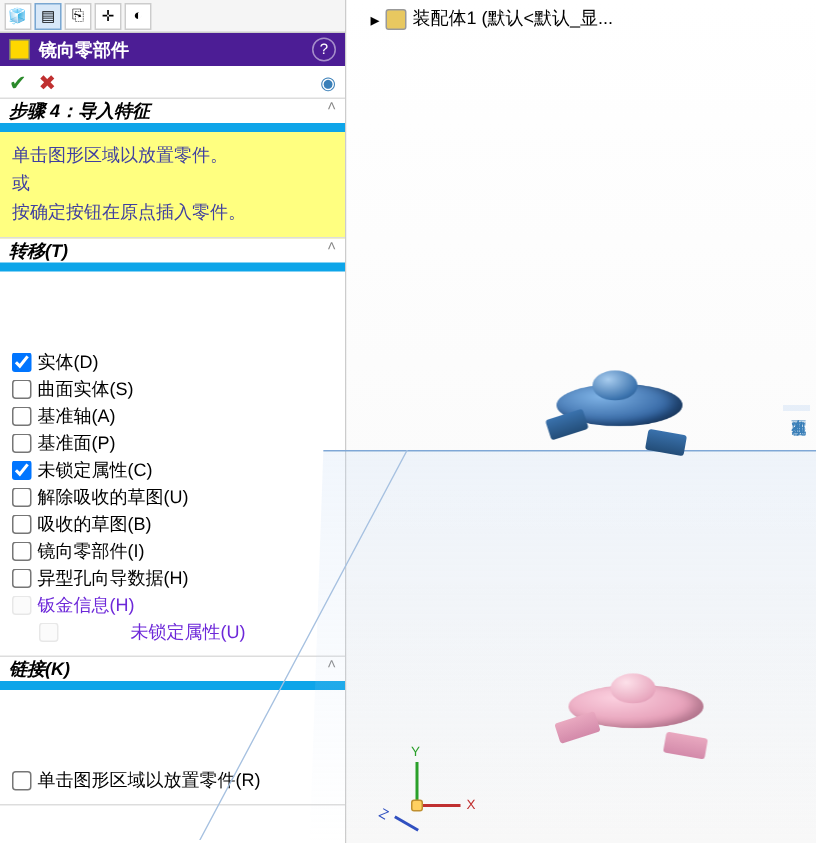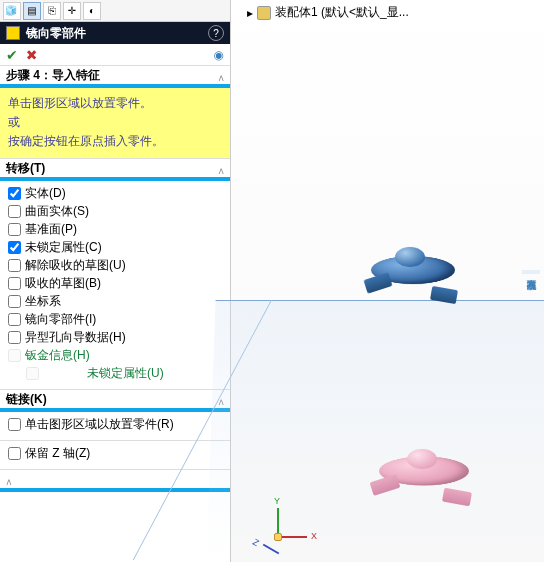--- a/index.html
+++ b/index.html
@@ -2,41 +2,41 @@
 <html><head>
 <meta charset="utf-8">
 <style>
   * { box-sizing: border-box; margin: 0; padding: 0; font-family: "Microsoft YaHei", "SimSun", sans-serif; font-size: 12px; }
   body { width: 544px; height: 562px; display: flex; background: #fff; overflow: hidden; }
   .left-panel { width: 231px; height: 562px; display: flex; flex-direction: column; border-right: 1px solid #ccc; background: #fff; }
   .right-panel { flex: 1; height: 562px; position: relative; background: linear-gradient(to bottom, #ffffff 0%, #f8f8f8 100%); }
   .tab-bar { height: 22px; background: #f5f5f5; border-bottom: 1px solid #ccc; display: flex; align-items: center; padding: 0 3px; gap: 2px; }
   .tab-icon { width: 18px; height: 18px; border: 1px solid #ccc; background: #fff; display: inline-flex; align-items: center; justify-content: center; font-size: 10px; cursor: pointer; }
   .tab-icon.active { background: #d8e8f8; border-color: #7aa7d1; }
-  .title-bar { height: 22px; background: #0f172a; color: #fff; display: flex; align-items: center; padding: 0 6px; gap: 6px; }
+  .title-bar { height: 22px; background: #4c1d95; color: #fff; display: flex; align-items: center; padding: 0 6px; gap: 6px; }
   .title-bar .ticon { width: 14px; height: 14px; background: #ffd700; border: 1px solid #777; }
   .title-bar .title-text { flex: 1; font-weight: bold; }
   .title-help { width: 16px; height: 16px; color: #fff; border: 1px solid rgba(255,255,255,0.5); border-radius: 50%; display: inline-flex; align-items: center; justify-content: center; cursor: pointer; font-size: 10px; }
   .confirm-bar { height: 22px; display: flex; align-items: center; padding: 0 6px; gap: 8px; border-bottom: 1px solid #ddd; }
   .confirm-ok { color: #2a8a2a; font-size: 14px; cursor: pointer; }
   .confirm-cancel { color: #c03030; font-size: 14px; cursor: pointer; }
   .confirm-bar .spacer { flex: 1; }
   .pin { color: #3a7fb8; font-size: 12px; cursor: pointer; }
   .panel-scroll { flex: 1; overflow-y: auto; overflow-x: hidden; }
-  .section-head { height: 22px; display: flex; align-items: flex-end; padding: 0 6px; border-bottom: 4px solid #0ea5e9; cursor: pointer; }
+  .section-head { height: 22px; display: flex; align-items: flex-start; padding: 0 6px; border-bottom: 6px solid #0ea5e9; cursor: pointer; font-style: italic; }
   .section-head .h-text { flex: 1; font-weight: bold; }
   .section-head .chev { color: #888; font-size: 10px; }
   .yellow-box { background: #ffff80; padding: 6px 8px; line-height: 1.6; border-bottom: 1px solid #ddd; }
   .yellow-box div { color: #4040a0; }
-  .sec-body { padding: 4px 8px 6px 8px; border-bottom: 1px solid #ddd; }
+  .sec-body { padding: 4px 8px 6px 8px; border-bottom: 1px solid #ddd; margin-top: 48px; }
   .row { display: flex; align-items: center; height: 18px; gap: 4px; }
   .cb { width: 13px; height: 13px; cursor: pointer; }
   .cb-disabled { opacity: 0.5; }
   .indent { padding-left: 18px; gap: 48px; }
-  .lbl-disabled { color: #15803d; }
+  .lbl-disabled { color: #6d28d9; }
 
   
   .breadcrumb { position: absolute; top: 4px; left: 16px; display: flex; align-items: center; gap: 4px; font-size: 11px; }
   .bc-icon { width: 14px; height: 14px; background: #e8c860; border: 1px solid #999; border-radius: 2px; }
   .viewport { position: absolute; inset: 0; }
   .floor { position: absolute; left: -20px; right: -20px; top: 300px; bottom: 0; border-top: 1px solid #7fa7d6; background: linear-gradient(to bottom, rgba(200,220,245,0.25), rgba(255,255,255,0)); transform: skewX(-2deg); }
   .floor-edge-l { position: absolute; left: 40px; top: 300px; width: 280px; height: 260px; border-left: 1px solid #a5c0e0; transform: skewX(-28deg); transform-origin: top left; }
   .axis-label { position: absolute; right: 4px; top: 270px; font-size: 10px; color: #3a7fb8; writing-mode: vertical-rl; background: rgba(200,220,245,0.4); padding: 2px; }
   .triad { position: absolute; left: 26px; bottom: 12px; width: 50px; height: 50px; }
   .triad .y { position: absolute; left: 20px; bottom: 12px; width: 2px; height: 30px; background: #2aa02a; }
@@ -107,37 +107,37 @@
       <div class="row">
           <input type="checkbox" class="cb" checked="" style="">
           <span>实体(D)</span>
         </div>
       <div class="row">
           <input type="checkbox" class="cb" style="">
           <span>曲面实体(S)</span>
         </div>
       <div class="row">
           <input type="checkbox" class="cb" style="">
+          <span>基准轴(A)</span>
+        </div>
+      <div class="row">
+          <input type="checkbox" class="cb" style="">
           <span>基准面(P)</span>
         </div>
       <div class="row">
           <input type="checkbox" class="cb" checked="" style="">
           <span>未锁定属性(C)</span>
         </div>
       <div class="row">
           <input type="checkbox" class="cb" style="">
           <span>解除吸收的草图(U)</span>
         </div>
       <div class="row">
           <input type="checkbox" class="cb" style="">
           <span>吸收的草图(B)</span>
-        </div>
-      <div class="row">
-          <input type="checkbox" class="cb" style="">
-          <span>坐标系</span>
         </div>
       <div class="row">
           <input type="checkbox" class="cb" style="">
           <span>镜向零部件(I)</span>
         </div>
       <div class="row">
           <input type="checkbox" class="cb" style="">
           <span>异型孔向导数据(H)</span>
         </div>
       <div class="row">

